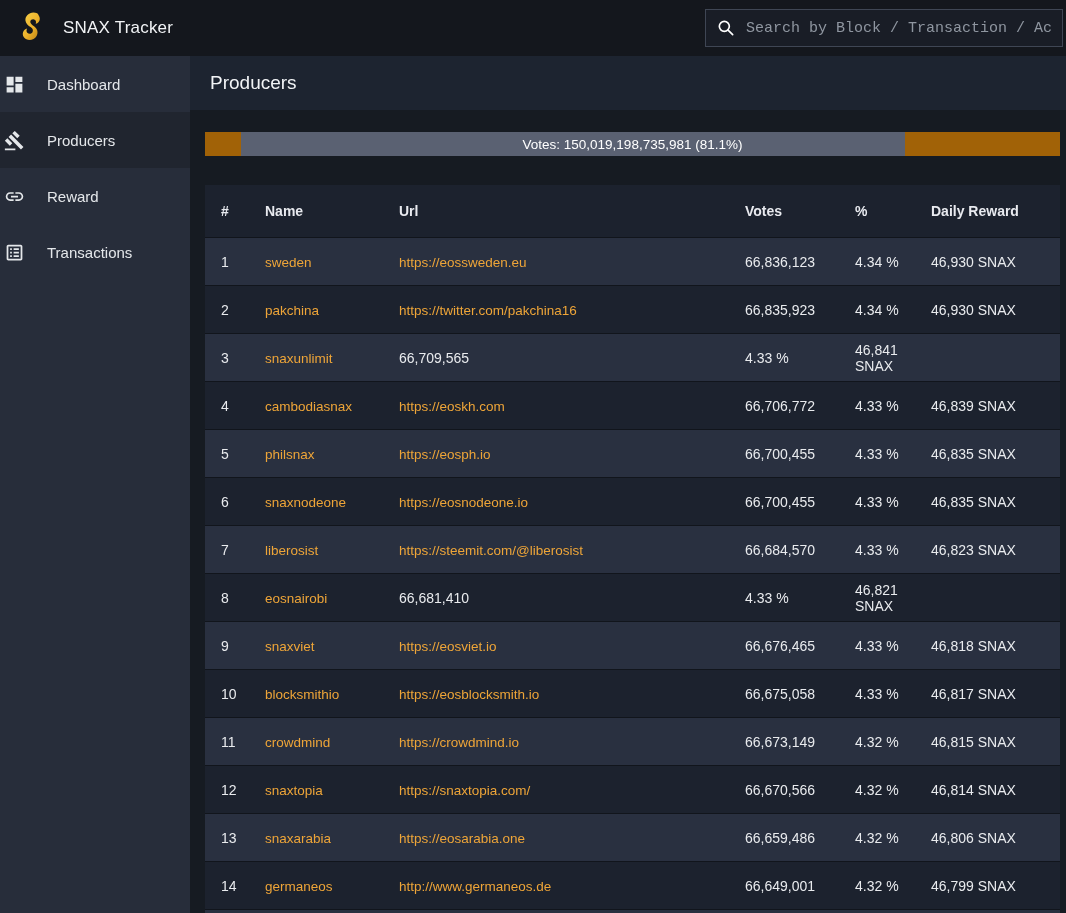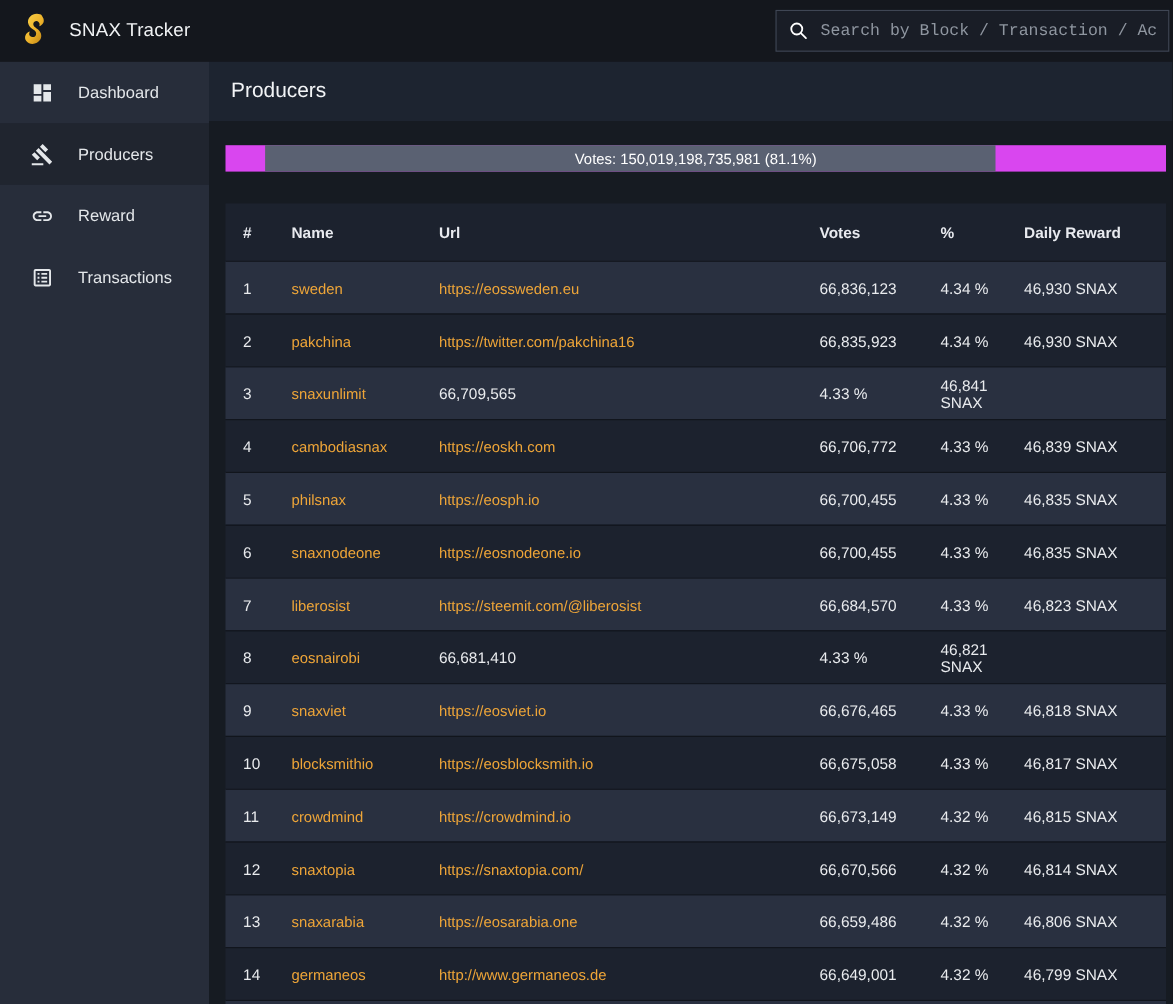--- a/index.html
+++ b/index.html
@@ -16,21 +16,21 @@
   .searchbox { margin-left:auto; width:358px; height:38px; background:#191d26;
                border:1px solid #3f4654; display:flex; align-items:center; padding:0 10px; }
   .searchbox svg { width:20px; height:20px; flex:0 0 auto; margin-right:10px; }
   .searchbox input { flex:1; background:transparent; border:none; outline:none;
                      color:#86efac; font-size:15px; font-family:Liberation Mono, monospace; }
   .searchbox input::placeholder { color:#8f96a0; }
 
   
   .body { flex:1; display:flex; min-height:0; }
   .sidebar { width:190px; background:#272d3a; flex:0 0 auto; }
-  .side-item { height:56px; display:flex; align-items:center; padding-left:28px;
+  .side-item { height:56px; display:flex; align-items:center; padding-left:4px;
                color:#e4e7ea; cursor:pointer; }
   .side-item.active { background:#20252f; }
   .side-item svg { width:21px; height:21px; margin-right:22px; }
   .side-label { font-size:15px; }
 
   .main { flex:1; background:#161b22; display:flex; flex-direction:column; min-width:0; }
   .page-titlebar { height:54px; background:#1d2430; display:flex; align-items:center;
                    padding-left:20px; flex:0 0 auto; }
   .page-title { color:#f2f4f6; font-size:19px; }
 
@@ -110,21 +110,21 @@
         <span class="side-label">Transactions</span>
       </div>
     </div>
 
     <div class="main">
       <div class="page-titlebar">
         <span class="page-title">Producers</span>
       </div>
 
       <div class="content">
-        <div class="votes-bar" style="background: #d946ef; padding-left: 36px;">
+        <div class="votes-bar" style="background: #a16207; padding-left: 36px;">
           <div class="votes-fill" style="background: rgb(90, 97, 114); width: 81.1%;"></div>
           <div class="votes-label">Votes: 150,019,198,735,981 (81.1%)</div>
         </div>
 
         <div class="table">
           <div class="t-grid t-head">
             <div class="c-rank">#</div>
             <div>Name</div>
             <div>Url</div>
             <div>Votes</div>

